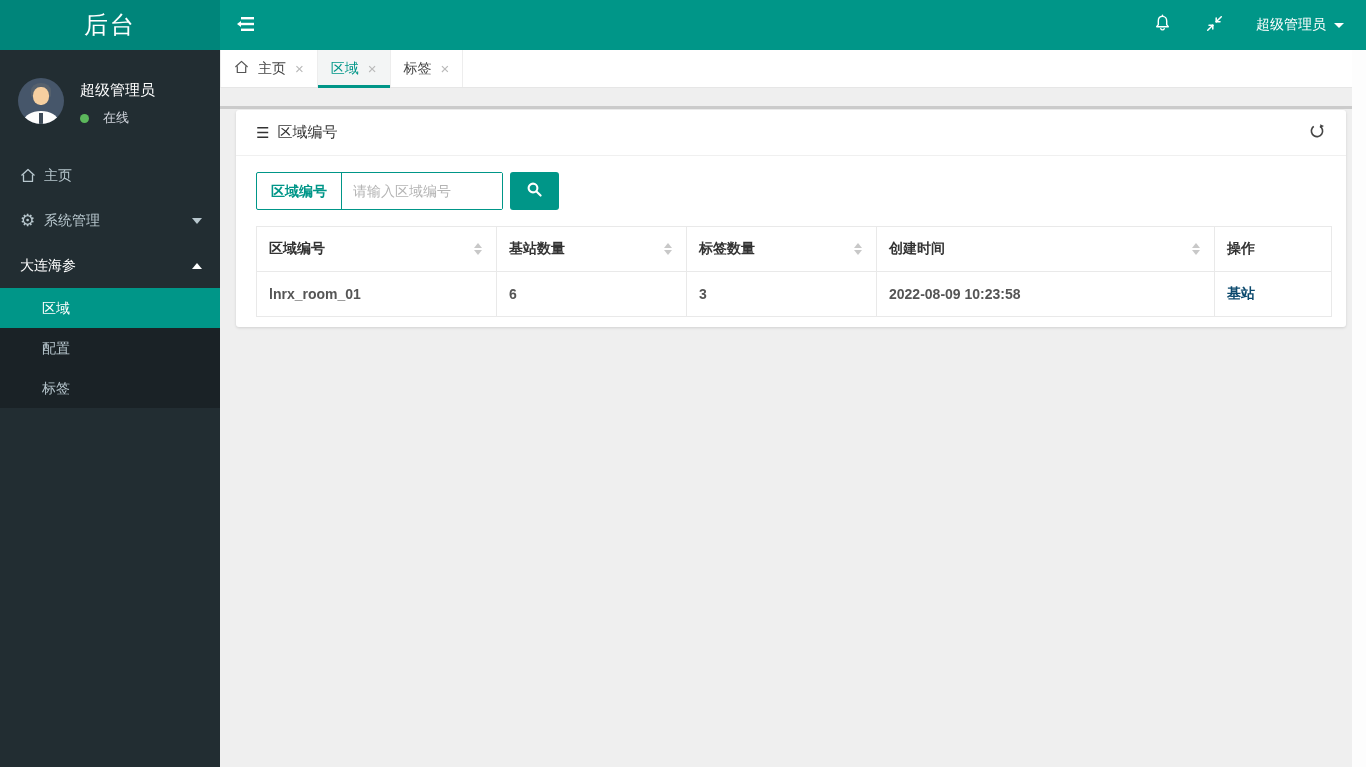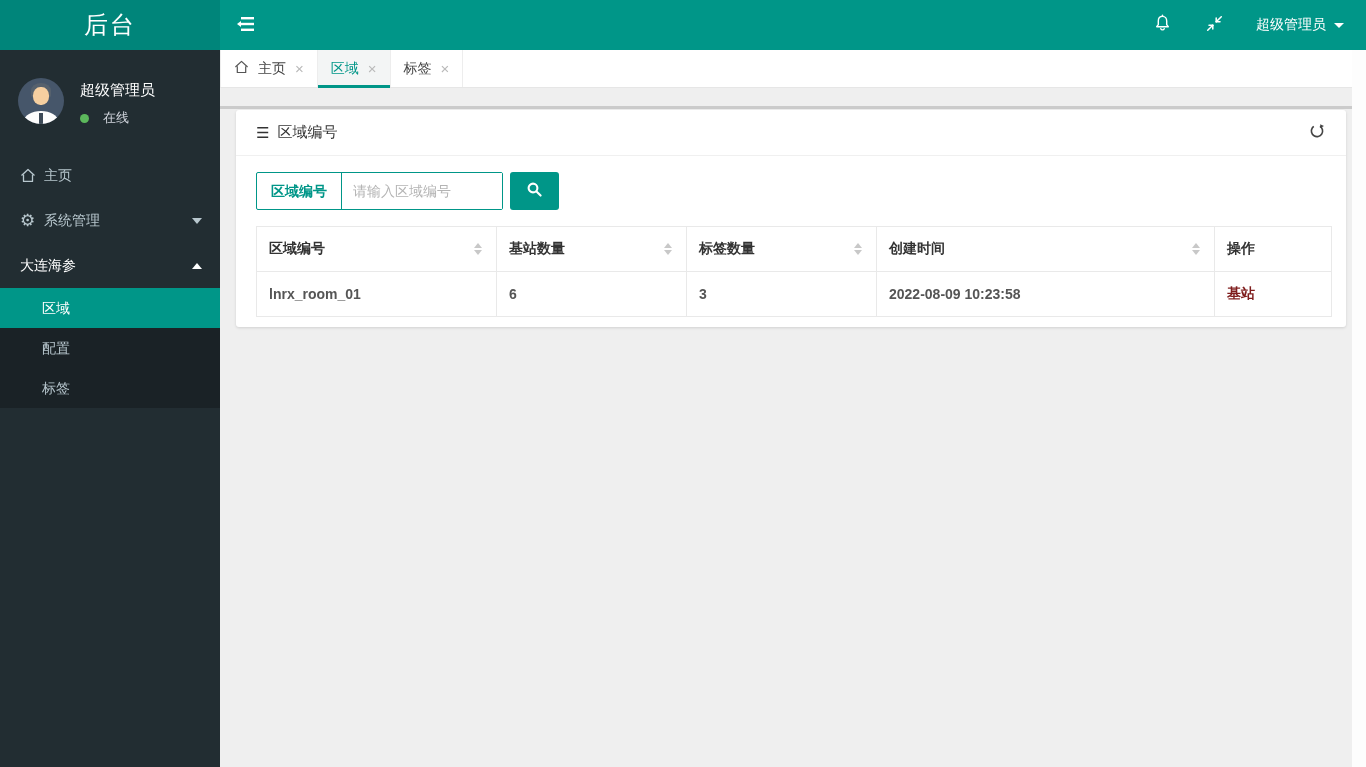--- a/index.html
+++ b/index.html
@@ -79,21 +79,21 @@
   .search-btn { margin-left:7px; width:49px; height:38px; border:0; background:#009688; border-radius:3px; display:flex; align-items:center; justify-content:center; cursor:pointer; }
 
   table { margin-top:16px; width:1075px; border-collapse:collapse; font-size:14px; table-layout:fixed; }
   th, td { border:1px solid #e9e9e9; padding:0 12px; height:45px; text-align:left; font-weight:bold; }
   th { color:#333; font-weight:bold; }
   td { color:#555; }
   .th-flex { display:flex; align-items:center; }
   .sort-carets { margin-left:auto; display:flex; flex-direction:column; gap:2px; padding-right:2px; }
   .sc-up { width:0; height:0; border-left:4px solid transparent; border-right:4px solid transparent; border-bottom:5px solid #c8c8c8; }
   .sc-dn { width:0; height:0; border-left:4px solid transparent; border-right:4px solid transparent; border-top:5px solid #c8c8c8; }
-  .link { color:#7f1d1d; text-decoration:none; cursor:pointer;text-align:right; }
+  .link { color:#0c4a6e; text-decoration:none; cursor:pointer;text-align:right; }
 
   .col-1 { width:240px; } .col-2 { width:190px; } .col-3 { width:190px; } .col-4 { width:338px; } .col-5 { width:117px; }
 </style>
 </head>
 <body>
 
 <div class="navbar">
   <div class="logo">后台</div>
 
   <div class="toggle-btn">

